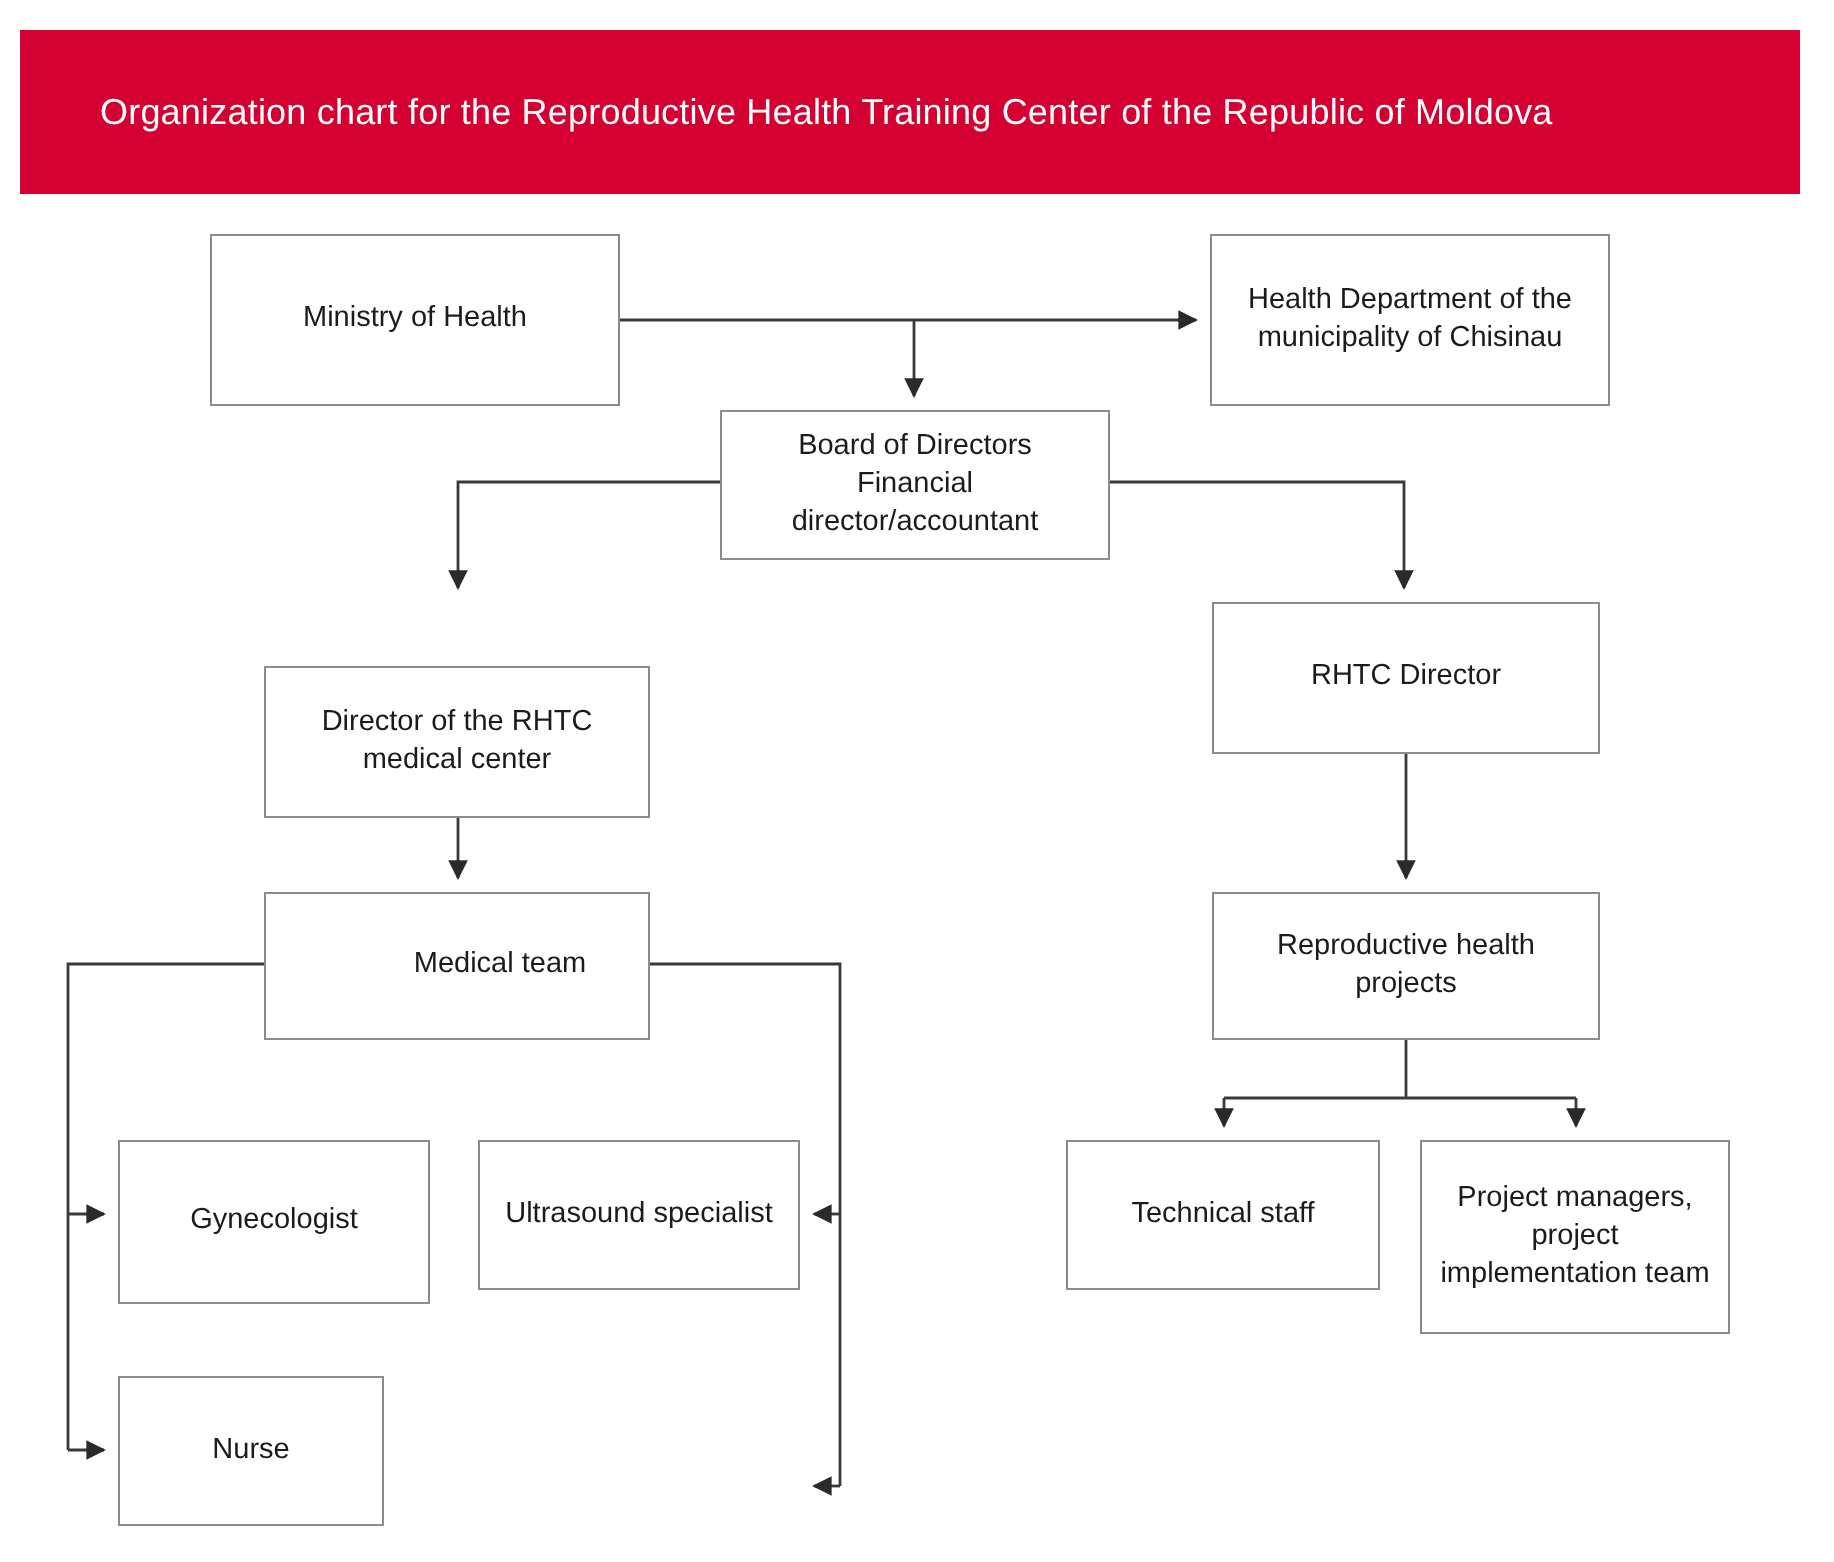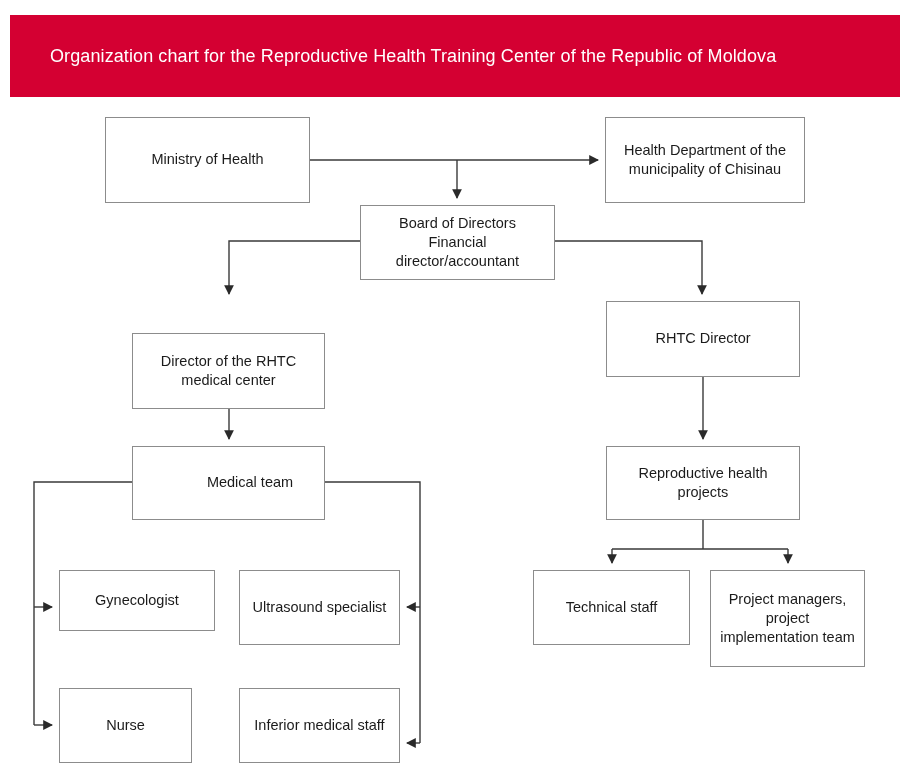--- a/index.html
+++ b/index.html
@@ -136,21 +136,21 @@
 
   <div class="node" style="left:132px; top:446px; width:193px; height:74px;padding-left:43px;">
     <span class="node-label">Medical team</span>
   </div>
 
   <div class="node" style="left:606px; top:446px; width:194px; height:74px;">
     <span class="node-label">Reproductive health
 projects</span>
   </div>
 
-  <div class="node" style="left:59px; top:570px; width:156px; height:61px;">
+  <div class="node" style="left:59px; top:570px; width:156px; height:82px;">
     <span class="node-label">Gynecologist</span>
   </div>
 
   <div class="node" style="left:239px; top:570px; width:161px; height:75px;">
     <span class="node-label">Ultrasound specialist</span>
   </div>
 
   <div class="node" style="left:533px; top:570px; width:157px; height:75px;text-align:center;">
     <span class="node-label">Technical staff</span>
   </div>
@@ -158,17 +158,14 @@
   <div class="node" style="left:710px; top:570px; width:155px; height:97px;">
     <span class="node-label">Project managers,
 project
 implementation team</span>
   </div>
 
   <div class="node" style="left:59px; top:688px; width:133px; height:75px;">
     <span class="node-label">Nurse</span>
   </div>
 
-  <div class="node" style="left:239px; top:688px; width:161px; height:75px;">
-    <span class="node-label">Inferior medical staff</span>
-  </div>
 
 </div>
 
 </body></html>

